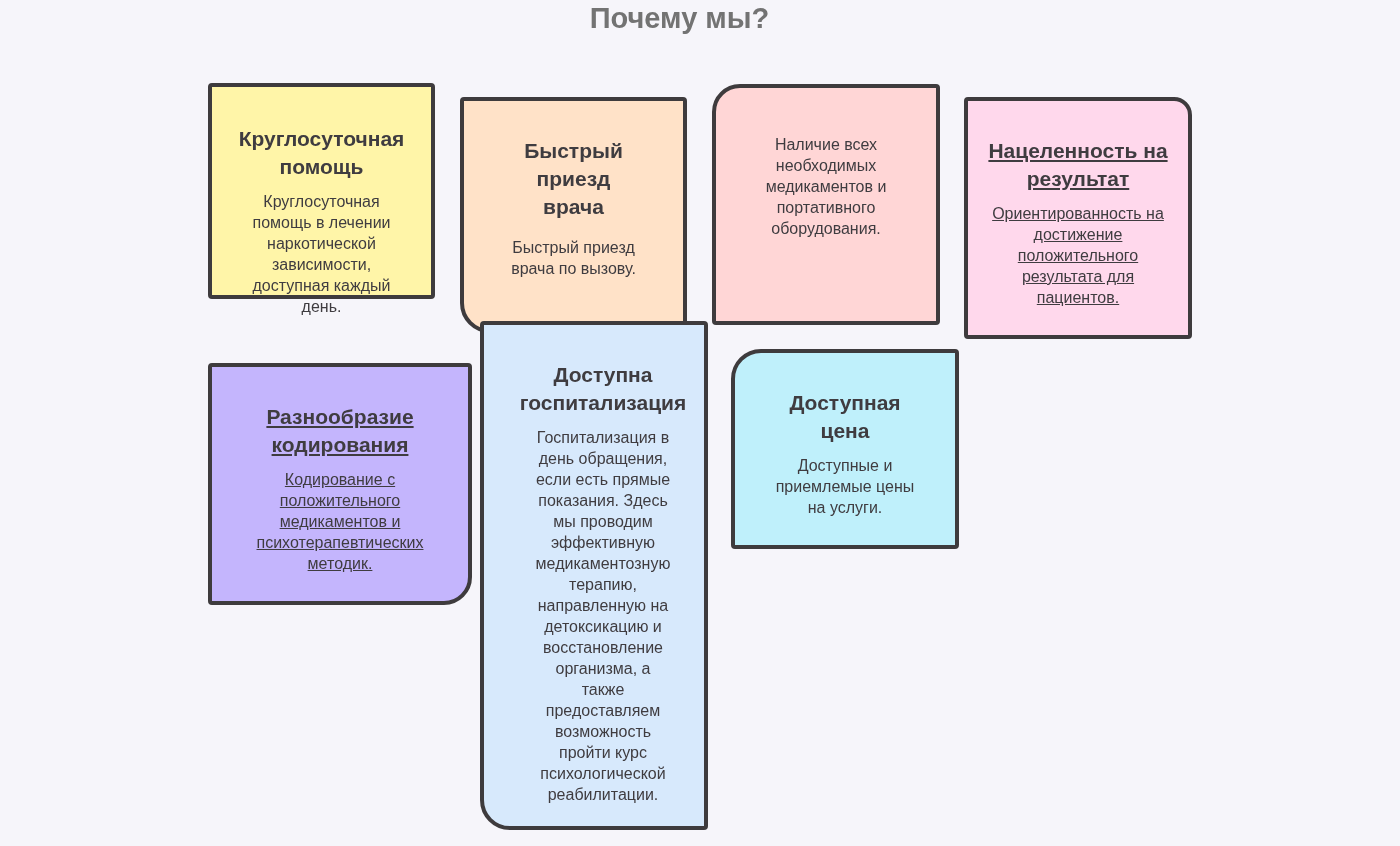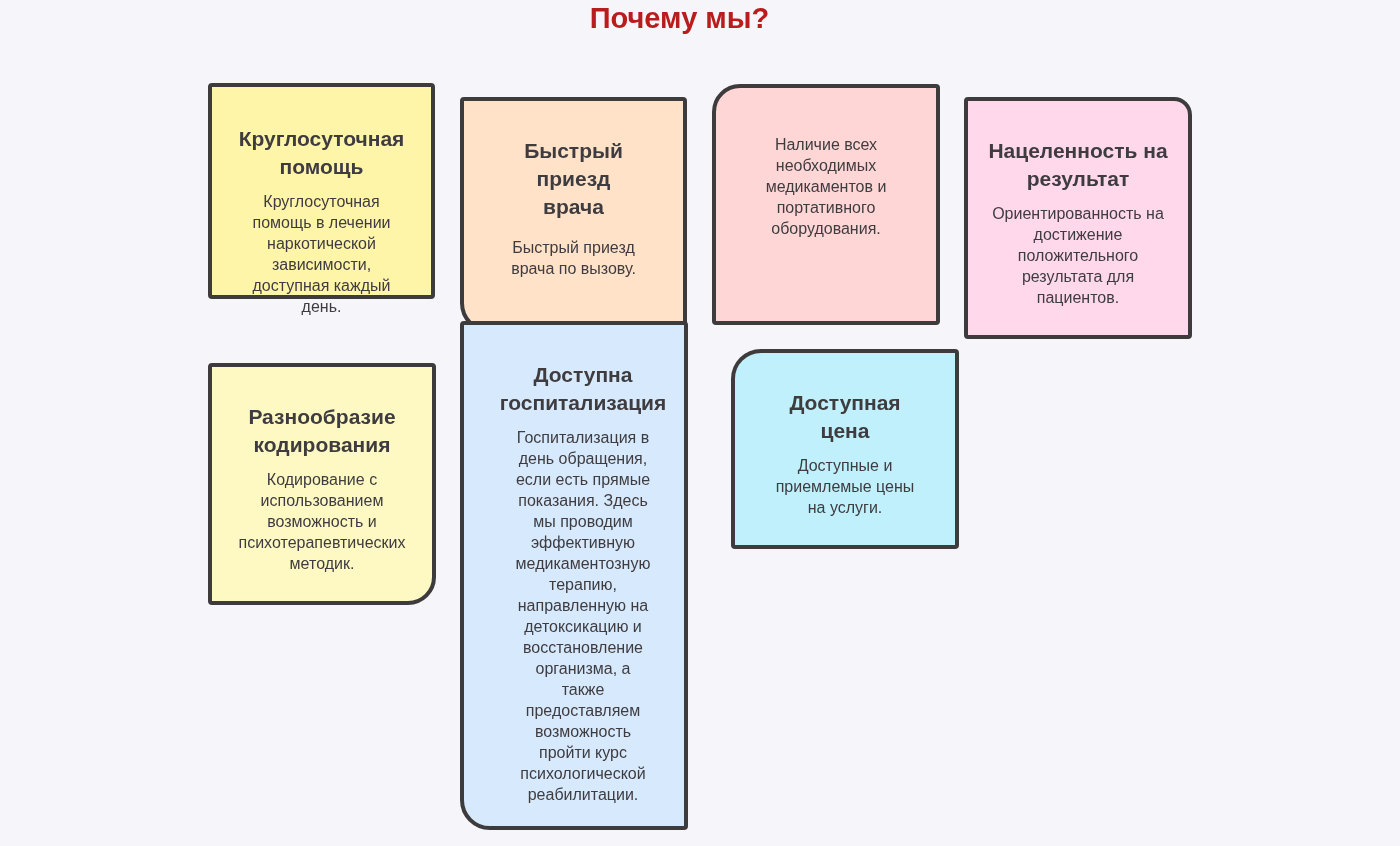--- a/index.html
+++ b/index.html
@@ -5,21 +5,21 @@
   html, body { margin:0; padding:0; }
   body {
     width:1400px; height:846px; overflow:hidden;
     background:#f6f5fa;
     font-family:"Liberation Sans", sans-serif;
     color:#3f3c40;
     position:relative;
   }
   .title {
     position:absolute; left:0; top:2px; width:1359px;
-    text-align:center; font-weight:bold; font-size:29px; color:#b91c1c;
+    text-align:center; font-weight:bold; font-size:29px; color:#737373;
   }
   .card {
     position:absolute; box-sizing:border-box;
     border:4px solid #3e3b3d; border-radius:4px;
     text-align:center; overflow:visible;
   }
   .card .content { position:relative; z-index:1; padding:0 6px; }
   .card h3 {
     margin:0; font-size:21px; font-weight:bold; line-height:28px; color:#3f3c40;
   }
@@ -45,35 +45,35 @@
     <p style="padding:0 28px;margin-top:16px;">Быстрый приезд врача по вызову.</p>
   </div>
 </div>
 
 <div class="card" style="left:712px;top:84px;width:228px;height:241px;background:#ffd6d6;border-top-left-radius:28px;">
   <div class="content" style="padding-top:36px;">
     <p style="padding:0 26px;">Наличие всех необходимых медикаментов и портативного оборудования.</p>
   </div>
 </div>
 
-<div class="card" style="left:964px;top:97px;width:228px;height:242px;background:#ffd8ec;border-top-right-radius:18px;">
+<div class="card" style="left:964px;top:97px;width:228px;height:242px;background:#ffd8ec;border-top-right-radius:18px;text-decoration:underline;">
   <div class="content" style="padding-top:36px;">
     <h3 style="padding:0;">Нацеленность на результат</h3>
     <p style="padding:0 16px;">Ориентированность на достижение положительного результата для пациентов.</p>
   </div>
 </div>
 
-<div class="card" style="left:208px;top:363px;width:228px;height:242px;background:#fef9c3;border-bottom-right-radius:28px;">
+<div class="card" style="left:208px;top:363px;width:264px;height:242px;background:#c4b5fd;border-bottom-right-radius:28px;text-decoration:underline;">
   <div class="content" style="padding-top:36px;">
     <h3 style="padding:0 18px;">Разнообразие кодирования</h3>
-    <p style="padding:0 6px;">Кодирование с использованием возможность и психотерапевтических методик.</p>
+    <p style="padding:0 6px;">Кодирование с положительного медикаментов и психотерапевтических методик.</p>
   </div>
 </div>
 
-<div class="card" style="left:460px;top:321px;width:228px;height:509px;background:#d7e9fc;border-bottom-left-radius:30px;padding-left:18px;">
+<div class="card" style="left:480px;top:321px;width:228px;height:509px;background:#d7e9fc;border-bottom-left-radius:30px;padding-left:18px;">
   <div class="content" style="padding-top:36px;">
     <h3 style="padding:0;">Доступна госпитализация</h3>
     <p style="padding:0 26px;">Госпитализация в день обращения, если есть прямые показания. Здесь мы проводим эффективную медикаментозную терапию, направленную на детоксикацию и восстановление организма, а также предоставляем возможность пройти курс психологической реабилитации.</p>
   </div>
 </div>
 
 <div class="card" style="left:731px;top:349px;width:228px;height:200px;background:#bff0fb;border-top-left-radius:30px;">
   <div class="content" style="padding-top:36px;">
     <h3 style="padding:0 40px;">Доступная цена</h3>
     <p style="padding:0 24px;">Доступные и приемлемые цены на услуги.</p>

